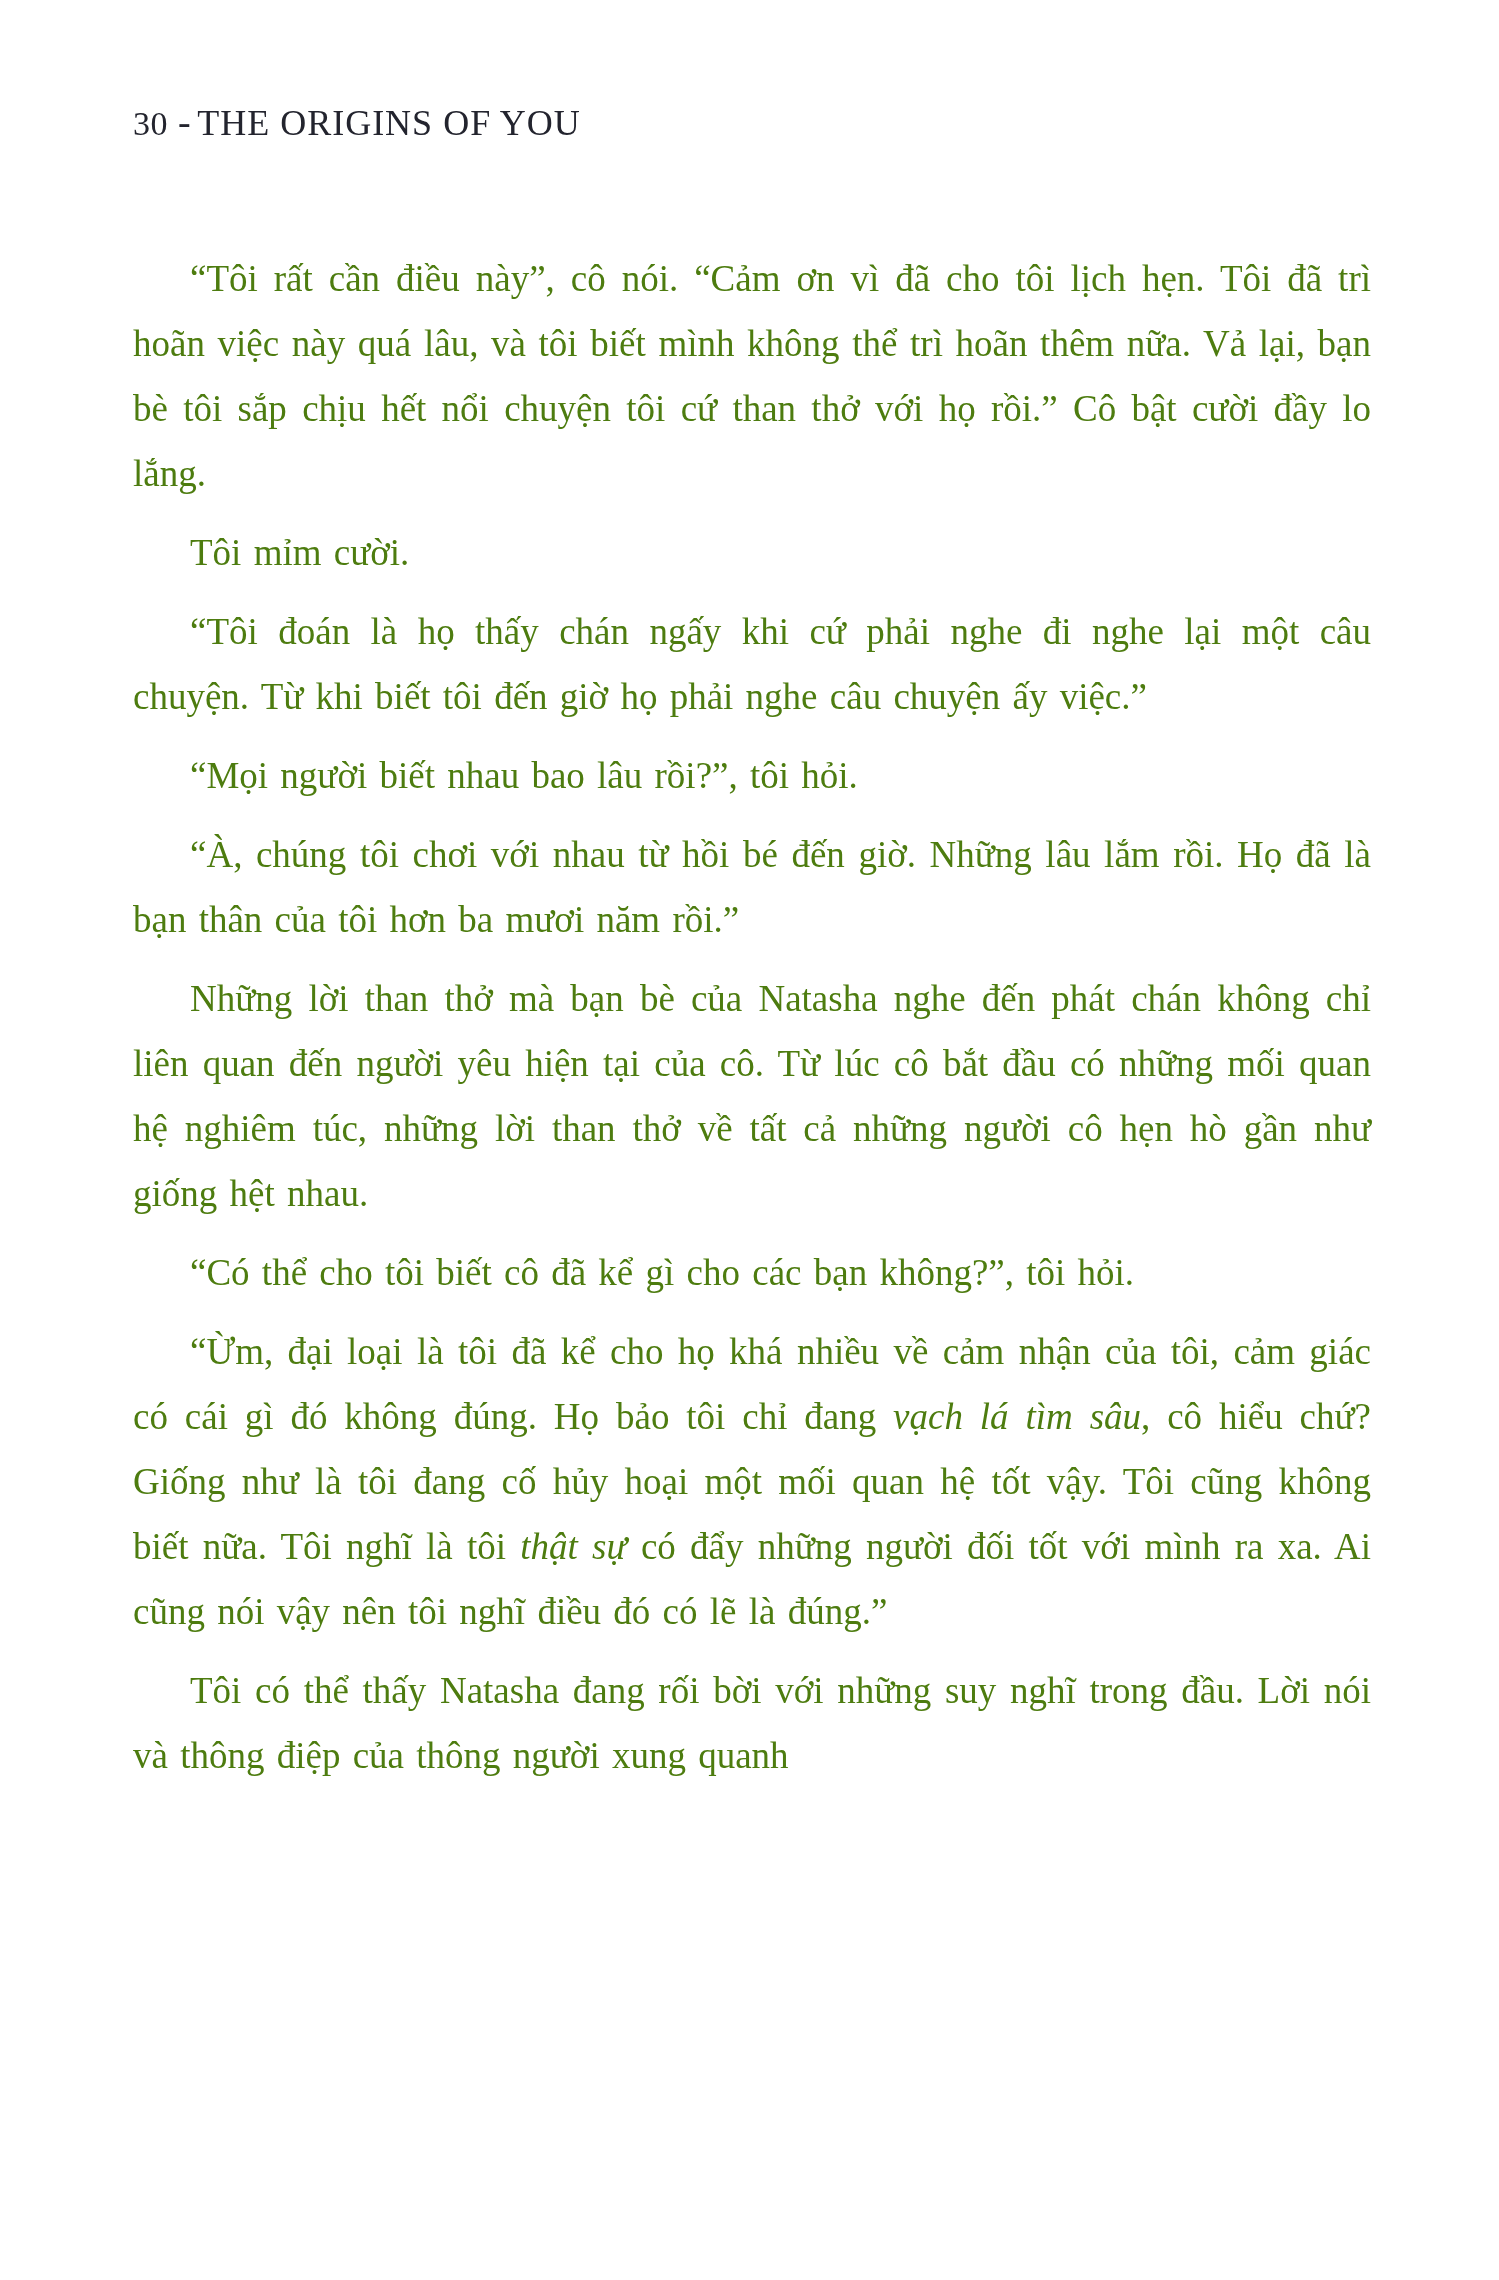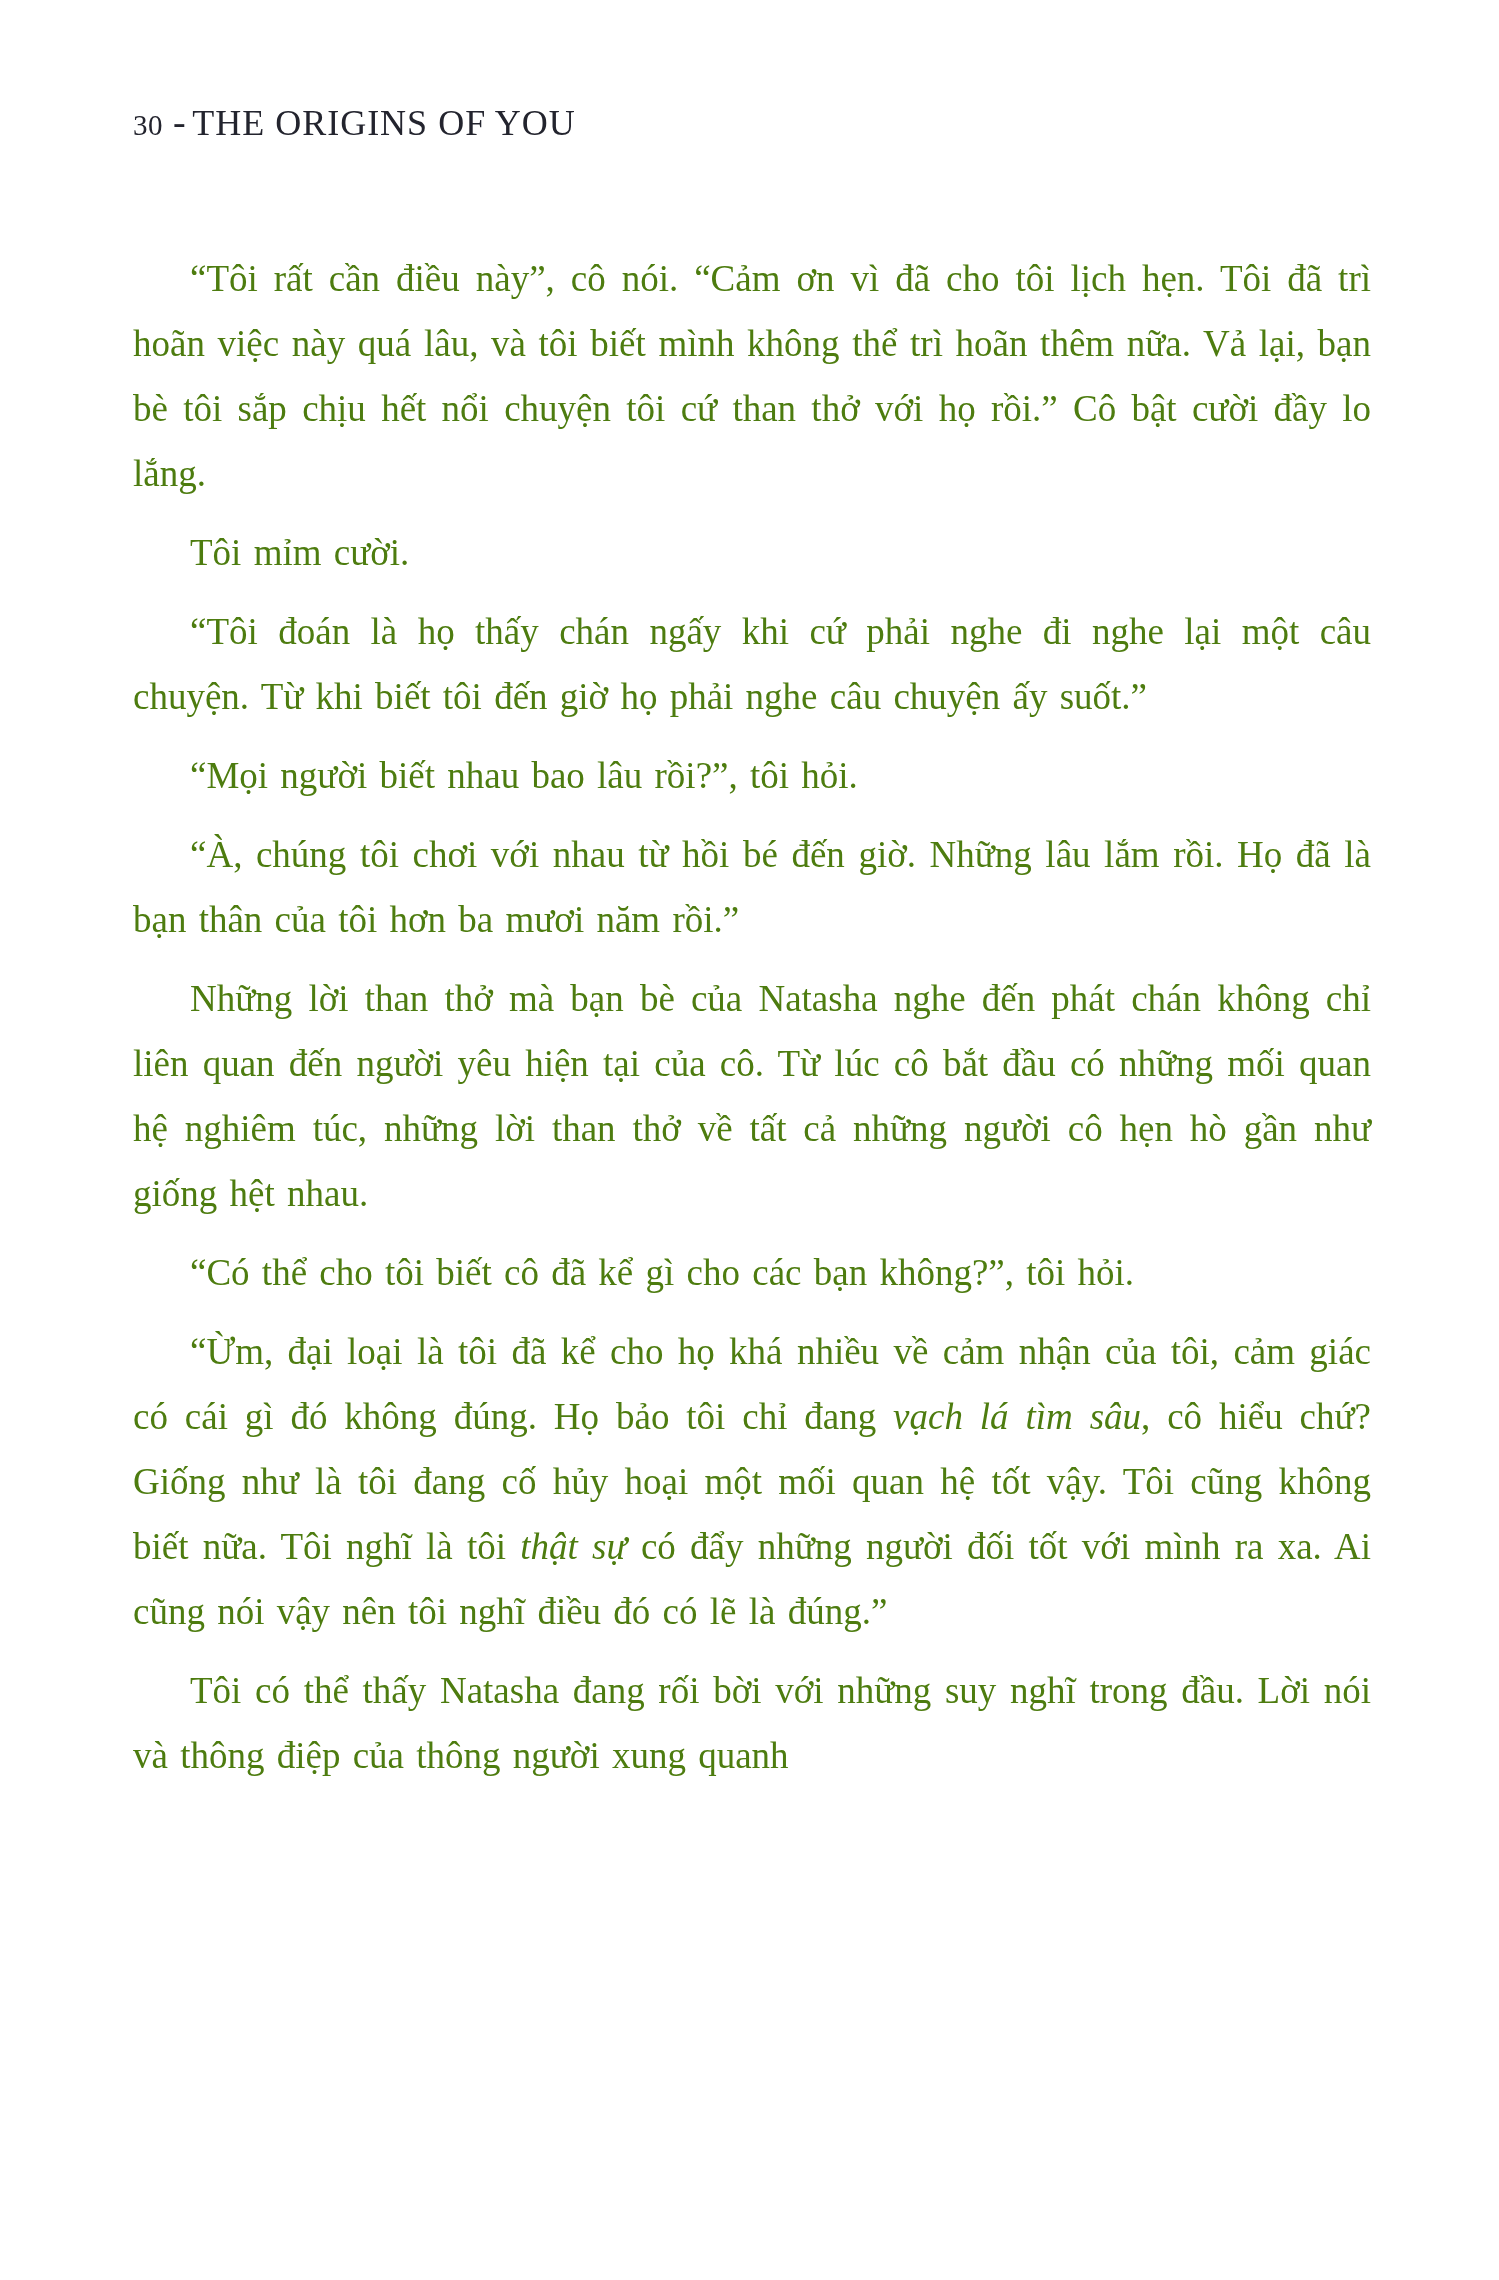--- a/index.html
+++ b/index.html
@@ -21,21 +21,21 @@
     padding: 100px 128px 0 133px;
     background: #ffffff;
   }
   .running-header {
     color: #23242e;
     margin: 0 0 102px 0;
     white-space: nowrap;
     letter-spacing: 0.5px;
   }
   .page-num {
-    font-size: 29px;
+    font-size: 34px;
     line-height: 1;
   }
   .header-sep {
     font-size: 38px;
     padding: 0 6px 0 10px;
   }
   .book-title {
     font-size: 36px;
     letter-spacing: 1px;
   }
@@ -61,21 +61,21 @@
 </head>
 <body>
 
 <div class="page">
   <div class="running-header">
     <span class="page-num">30</span><span class="header-sep">-</span><span class="book-title">THE ORIGINS OF YOU</span>
   </div>
   <div class="page-body">
       <p class="para"><span>“Tôi rất cần điều này”, cô nói. “Cảm ơn vì đã cho tôi lịch hẹn. Tôi đã trì hoãn việc này quá lâu, và tôi biết mình không thể trì hoãn thêm nữa. Vả lại, bạn bè tôi sắp chịu hết nổi chuyện tôi cứ than thở với họ rồi.” Cô bật cười đầy lo lắng.</span></p>
       <p class="para"><span>Tôi mỉm cười.</span></p>
-      <p class="para"><span>“Tôi đoán là họ thấy chán ngấy khi cứ phải nghe đi nghe lại một câu chuyện. Từ khi biết tôi đến giờ họ phải nghe câu chuyện ấy suốt.”</span></p>
+      <p class="para"><span>“Tôi đoán là họ thấy chán ngấy khi cứ phải nghe đi nghe lại một câu chuyện. Từ khi biết tôi đến giờ họ phải nghe câu chuyện ấy việc.”</span></p>
       <p class="para"><span>“Mọi người biết nhau bao lâu rồi?”, tôi hỏi.</span></p>
       <p class="para"><span>“À, chúng tôi chơi với nhau từ hồi bé đến giờ. Những lâu lắm rồi. Họ đã là bạn thân của tôi hơn ba mươi năm rồi.”</span></p>
       <p class="para"><span>Những lời than thở mà bạn bè của Natasha nghe đến phát chán không chỉ liên quan đến người yêu hiện tại của cô. Từ lúc cô bắt đầu có những mối quan hệ nghiêm túc, những lời than thở về tất cả những người cô hẹn hò gần như giống hệt nhau.</span></p>
       <p class="para"><span>“Có thể cho tôi biết cô đã kể gì cho các bạn không?”, tôi hỏi.</span></p>
       <p class="para"><span>“Ừm, đại loại là tôi đã kể cho họ khá nhiều về cảm nhận của tôi, cảm giác có cái gì đó không đúng. Họ bảo tôi chỉ đang </span><span class="italic">vạch lá tìm sâu</span><span>, cô hiểu chứ? Giống như là tôi đang cố hủy hoại một mối quan hệ tốt vậy. Tôi cũng không biết nữa. Tôi nghĩ là tôi </span><span class="italic">thật sự</span><span> có đẩy những người đối tốt với mình ra xa. Ai cũng nói vậy nên tôi nghĩ điều đó có lẽ là đúng.”</span></p>
       <p class="para"><span>Tôi có thể thấy Natasha đang rối bời với những suy nghĩ trong đầu. Lời nói và thông điệp của thông người xung quanh</span></p>
     </div>
 </div>
 
 </body></html>

